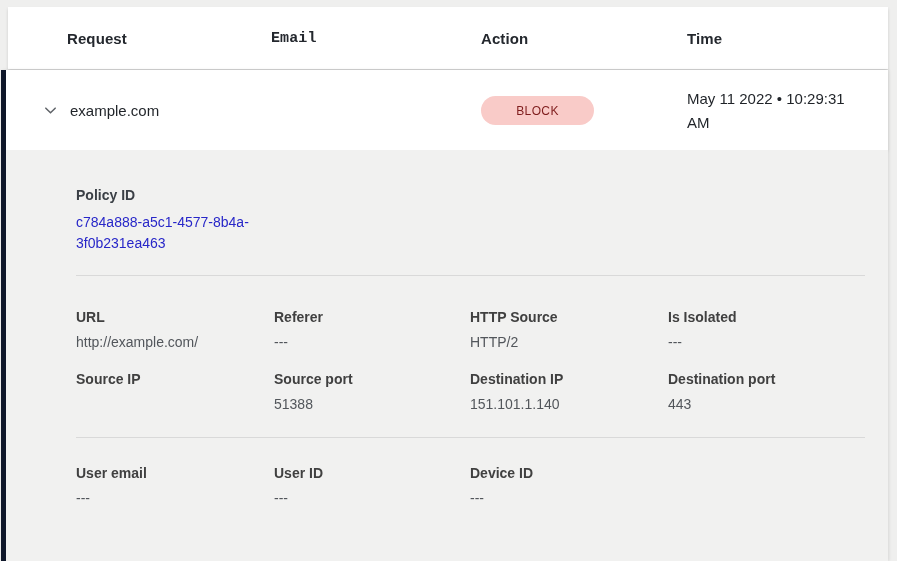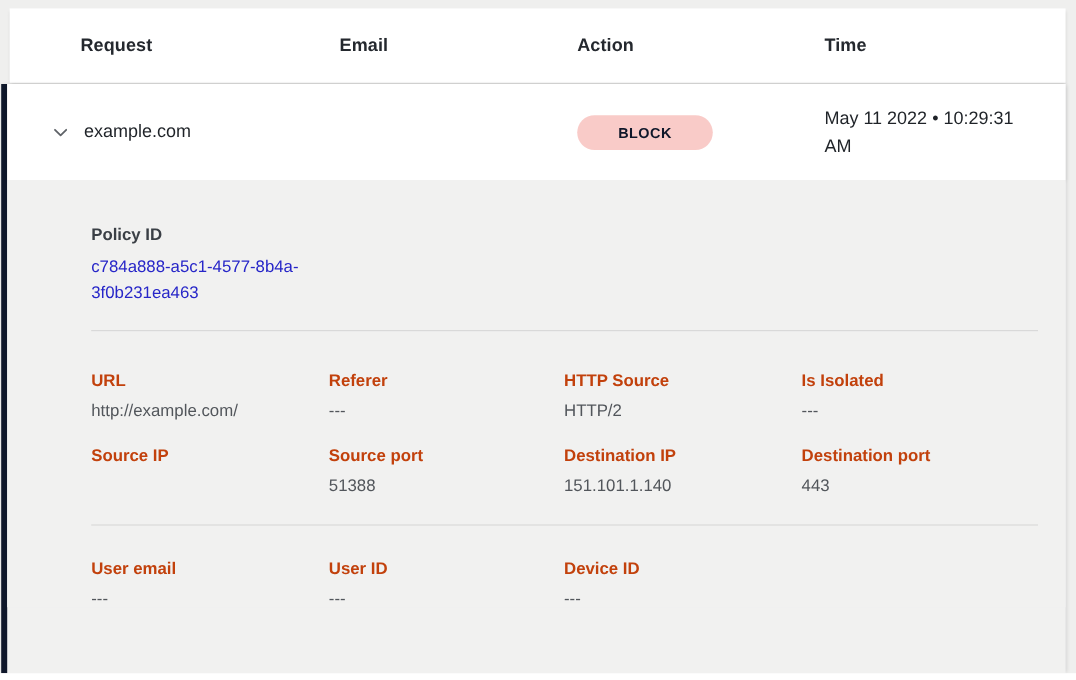--- a/index.html
+++ b/index.html
@@ -16,21 +16,21 @@
   .table-header {
     position: absolute; left: 8px; top: 7px; width: 880px; height: 62px;
     background: #ffffff;
     box-shadow: 0 2px 3px rgba(0,0,0,0.14);
   }
   .col-head {
     position: absolute; top: 50%; transform: translateY(-50%);
     font-size: 15px; font-weight: bold; color: #24282e; letter-spacing: 0.1px;
   }
   .col-head.c0 { left: 59px; }
-  .col-head.c1 { left: 275px; }
+  .col-head.c1 { left: 263px; font-family: Liberation Mono, monospace; }
   .col-head.c2 { left: 473px; }
   .col-head.c3 { left: 679px; }
 
   
   .expanded-card {
     position: absolute; left: 1px; top: 70px; width: 887px; height: 491px;
     border-left: 5px solid #0f172a;
     background: #f1f1f0;
     box-shadow: 1px 0 3px rgba(0,0,0,0.10);
   }
@@ -43,21 +43,21 @@
     cursor: pointer; display: flex; align-items: center; justify-content: center;
   }
   .row-request {
     position: absolute; left: 64px; top: 50%; transform: translateY(-50%);
     font-size: 15px; color: #1f2328;
   }
   .action-badge {
     position: absolute; left: 475px; top: 26px; height: 29px; min-width: 113px;
     background: #f9cbc8; border-radius: 15px;
     display: flex; align-items: center; justify-content: center;
-    font-size: 12px; font-weight: bold; color: #0f172a; letter-spacing: 0.4px;
+    font-size: 12px; font-weight: normal; color: #7f1d1d; letter-spacing: 0.4px;
     padding: 0 18px;
   }
   .row-time {
     position: absolute; left: 681px; top: 17px; width: 182px;
     font-size: 15px; color: #1f2328; line-height: 24px;
   }
 
   
   .details {
     position: relative; padding: 0 0 0 70px; background: #f1f1f0;
@@ -75,21 +75,21 @@
     height: 1px; background: #d9d9d9; margin-right: 23px;
   }
   .divider.d1 { margin-top: 21px; }
   .divider.d2 { margin-top: 25px; }
   .detail-grid {
     display: grid; grid-template-columns: 198px 196px 198px 1fr;
   }
   .detail-grid.r1 { margin-top: 33px; }
   .detail-grid.r2 { margin-top: 21px; }
   .detail-grid.r3 { margin-top: 27px; }
-  .field-label { font-size: 14px; font-weight: bold; color: #c2410c; }
+  .field-label { font-size: 14px; font-weight: bold; color: #404040; }
   .field-value { margin-top: 9px; font-size: 14px; color: #52565b; }
 
   .bottom-strip {
     position: absolute; left: 0; top: 561px; width: 897px; height: 6px;
     background: #ffffff;
   }
 </style>
 </head>
 <body>
 

